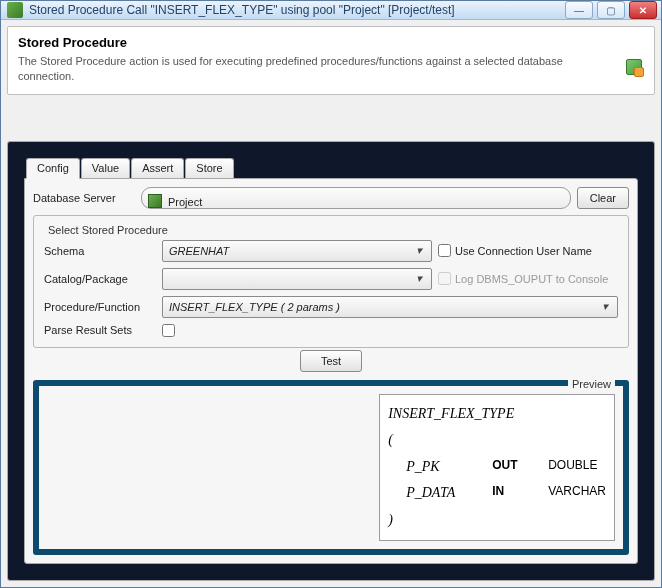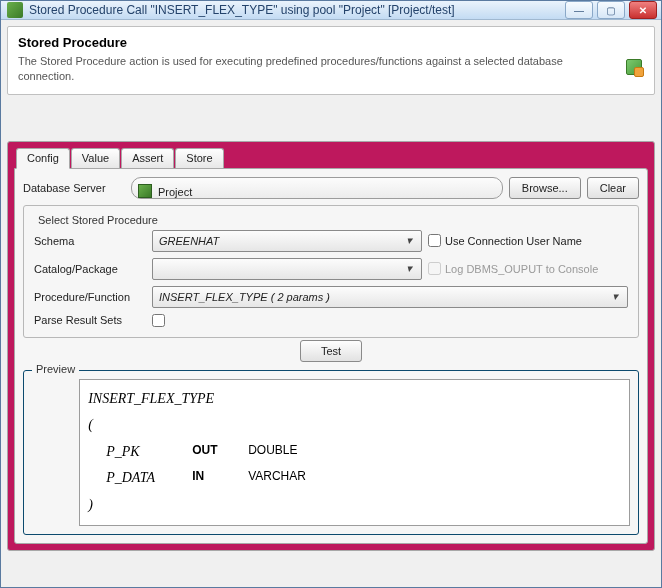--- a/index.html
+++ b/index.html
@@ -72,22 +72,22 @@
     border: 1px solid #3a7a28; border-radius: 2px;
   }
   .header-icon::after {
     content:""; position:absolute; right:-3px; bottom:-3px;
     width:8px; height:8px; background:#f1a33c; border:1px solid #c77a12; border-radius:2px;
   }
   .tabs-outer {
     flex: 1;
     border: 1px solid #a8a8a8;
     border-radius: 3px;
-    background: #be185d;
-    padding: 6px;
+    background: #0f172a;
+    padding: 16px;
     display: flex;
     flex-direction: column;
   }
   .tabstrip {
     display: flex;
     gap: 0;
     margin-bottom: -1px;
     padding-left: 2px;
   }
   .tab {
@@ -167,25 +167,25 @@
   }
   .combo .arrow {
     width: 16px; text-align: center; color: #444;
   }
   .combo.wide { flex: 1; }
   .chk { display: flex; align-items: center; gap: 4px; color: #222; }
   .chk.disabled { color: #9a9a9a; }
   input[type=checkbox] { width: 13px; height: 13px; margin: 0; }
   .test-row { display: flex; justify-content: center; margin: 2px 0 8px 0; }
   .preview-fieldset {
-    border: 1px solid #0c4a6e;
+    border: 6px solid #0c4a6e;
     border-radius: 3px;
     padding: 8px 8px 8px 8px;
     flex: 1;
-    display: flex; flex-direction: row;
+    display: flex; flex-direction: column; align-items: flex-end;
   }
   .preview-fieldset .legend {
     margin-top: -16px;
     background: #f6f6f6;
     display: inline-block;
     padding: 0 4px;
     color: #333;
     margin-bottom: 4px;
   }
   .preview-box {
@@ -244,21 +244,20 @@
       </div>
 
       <div class="tabpane">
 
         <div class="row">
           <div class="lbl">Database Server</div>
           <div class="dbserver-field">
             <div class="proj-icon"></div>
             <span>Project</span>
           </div>
-          <button class="btn">Browse...</button>
           <button class="btn">Clear</button>
         </div>
 
         <div class="fieldset">
           <div class="legend">Select Stored Procedure</div>
 
           <div class="row">
             <div class="lbl-wide">Schema</div>
             <div class="combo" style="max-width:270px">
               <span>GREENHAT</span>

